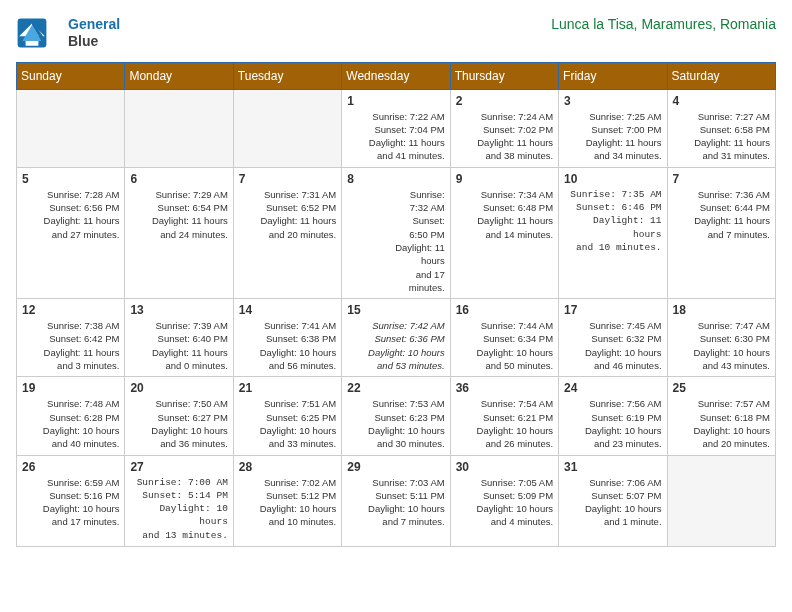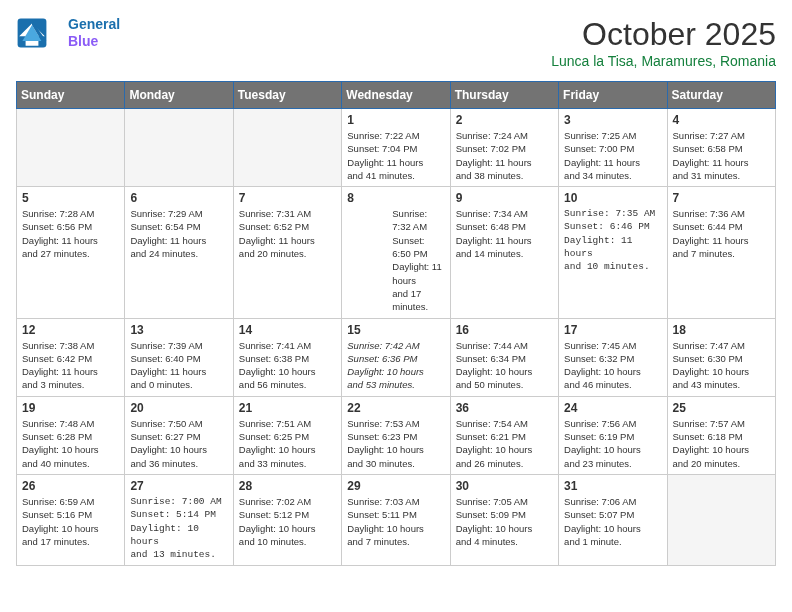--- a/index.html
+++ b/index.html
@@ -20,44 +20,44 @@
       display: flex;
       align-items: center;
       gap: 20px;
     }
     .logo-text {
       font-size: 14px;
       font-weight: bold;
       line-height: 1.2;
     }
     .logo-text span { color: #1a6fad; }
-    .logo-text .blue-line { color: #8b5cf6; }
+    .logo-text .blue-line { color: #404040; }
     .logo-icon {
       width: 32px;
       height: 32px;
     }
     .title-block { text-align: right; }
     .month-title {
       font-size: 32px;
       font-weight: normal;
       color: #333;
     }
     .location {
       font-size: 14px;
       color: #15803d;
     }
     .calendar {
       width: 100%;
       border-collapse: collapse;
     }
     .calendar th {
-      background: #737373;
+      background: #a16207;
       color: #fff;
       font-size: 12px;
-      font-weight: bold;
+      font-weight: normal;
       padding: 6px 4px;
       text-align: left;
       border: 1px solid #2a6aad;
     }
     .calendar td {
       border: 1px solid #ccc;
       vertical-align: top;
       padding: 4px 5px;
       width: calc(100% / 7);
       min-height: 85px;
@@ -71,20 +71,21 @@
     .day-num {
       font-size: 12px;
       font-weight: bold;
       margin-bottom: 2px;
       display: block;
     }
     .day-info {
       font-size: 9.5px;
       line-height: 1.4;
       color: #333;
+      text-align: right;
     }
   </style>
 </head>
 <body>
 
 <div class="header">
   <div class="logo">
     <svg class="logo-icon" viewBox="0 0 40 40">
       <rect x="2" y="2" width="36" height="36" rx="4" fill="#1a6fad"></rect>
       <polygon points="20,8 36,24 28,24 28,36 12,36 12,24 4,24" fill="white"></polygon>
@@ -92,21 +93,20 @@
 
       <path d="M8 30 L20 10 L32 30 Z" fill="#4aa8e0"></path>
       <path d="M20 10 L32 30 L38 30 L20 4 Z" fill="#1a6fad"></path>
     </svg>
     <div class="logo-text">
       <div><span>General</span></div>
       <div class="blue-line">Blue</div>
     </div>
   </div>
   <div class="title-block">
-    <div class="month-title">October 2025</div>
     <div class="location">Lunca la Tisa, Maramures, Romania</div>
   </div>
 </div>
 
 <table class="calendar">
   <thead>
     <tr>
     <th>Sunday</th>
         <th>Monday</th>
         <th>Tuesday</th>

